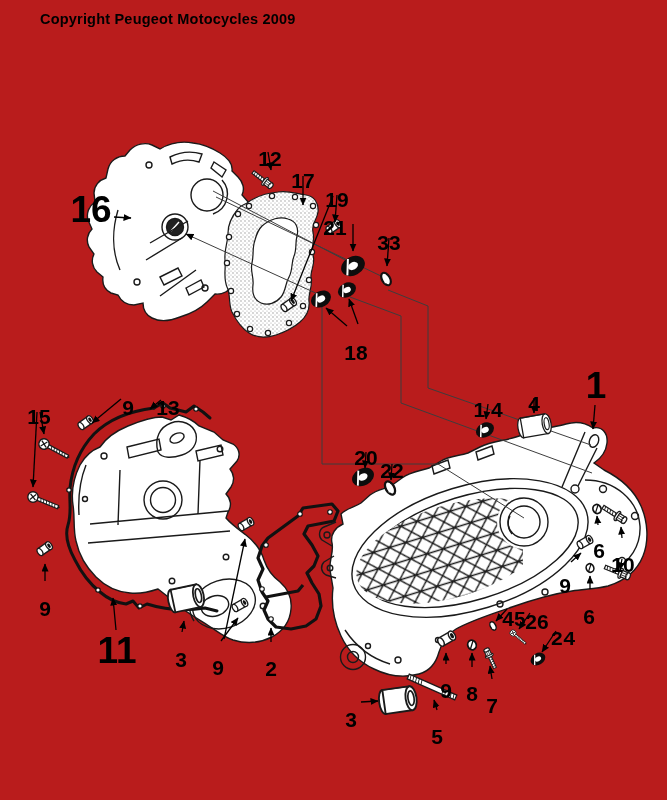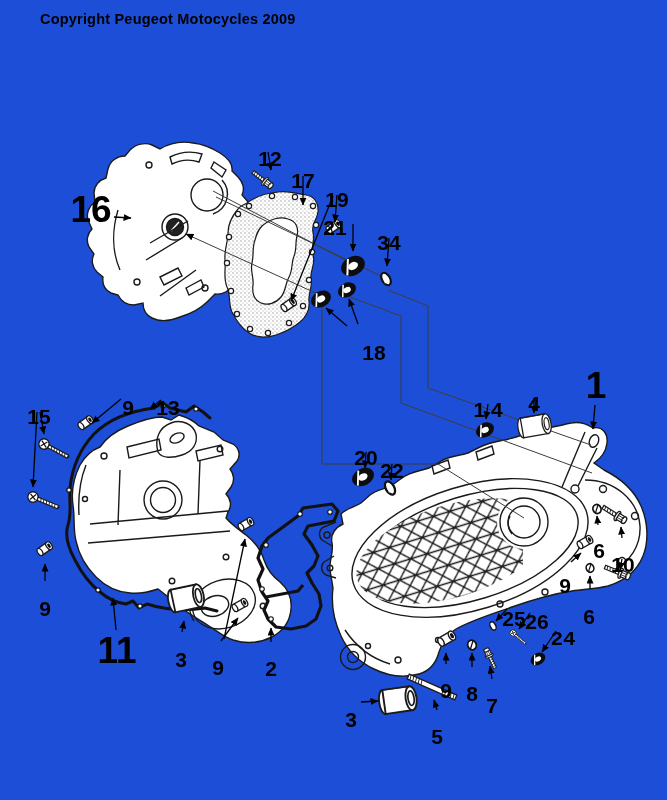--- a/index.html
+++ b/index.html
@@ -1,16 +1,16 @@
 <!DOCTYPE html>
 <html><head>
 <meta charset="utf-8">
 <style>
   html,body{margin:0;padding:0;background:#fff;}
-  #stage{position:relative;width:667px;height:800px;background:#1d4ed8;overflow:hidden;
+  #stage{position:relative;width:667px;height:800px;background:#b91c1c;overflow:hidden;
          font-family:"Liberation Sans", sans-serif;}
   #copyright{position:absolute;left:40px;top:11px;font-size:14.5px;font-weight:bold;color:#000;
              letter-spacing:.2px;white-space:nowrap;}
   svg{position:absolute;left:0;top:0;}
   .callout{position:absolute;transform:translate(-50%,-50%);font-weight:bold;color:#000;
            white-space:nowrap;line-height:1;}
   .callout.md{font-size:21px;margin-top:16px;}
   .callout.xl{font-size:37px;}
 </style>
 </head>
@@ -297,36 +297,36 @@
       <line x1="590" y1="589" x2="590" y2="576" marker-end="url(#arr)"></line>
     </g>
   </svg>
 
   <div>
       <div class="callout xl" style="left: 91px; top: 209px;">16</div>
       <div class="callout md" style="left: 270px; top: 142px;">12</div>
       <div class="callout md" style="left: 303px; top: 164px;">17</div>
       <div class="callout md" style="left: 337px; top: 183px;">19</div>
       <div class="callout md" style="left: 335px; top: 211px;">21</div>
-      <div class="callout md" style="left: 389px; top: 226px;">34</div>
-      <div class="callout md" style="left: 374px; top: 336px; text-align: center;">18</div>
+      <div class="callout md" style="left: 389px; top: 226px;">33</div>
+      <div class="callout md" style="left: 356px; top: 336px; text-align: center;">18</div>
       <div class="callout md" style="left: 39px; top: 400px;">15</div>
       <div class="callout md" style="left: 128px; top: 391px;">9</div>
       <div class="callout md" style="left: 168px; top: 391px;">13</div>
       <div class="callout md" style="left: 45px; top: 592px;">9</div>
       <div class="callout xl" style="left: 117px; top: 650px;">11</div>
       <div class="callout md" style="left: 181px; top: 643px;">3</div>
       <div class="callout md" style="left: 218px; top: 651px;">9</div>
       <div class="callout md" style="left: 271px; top: 652px;">2</div>
       <div class="callout md" style="left: 351px; top: 703px;">3</div>
       <div class="callout md" style="left: 437px; top: 720px;">5</div>
       <div class="callout md" style="left: 446px; top: 674px;">9</div>
       <div class="callout md" style="left: 472px; top: 677px;">8</div>
       <div class="callout md" style="left: 492px; top: 689px;">7</div>
-      <div class="callout md" style="left: 514px; top: 602px;">25</div>
+      <div class="callout md" style="left: 514px; top: 602px;">45</div>
       <div class="callout md" style="left: 537px; top: 605px;">26</div>
       <div class="callout md" style="left: 563px; top: 623px; font-family: Liberation Mono, monospace;">24</div>
       <div class="callout md" style="left: 366px; top: 441px;">20</div>
       <div class="callout md" style="left: 392px; top: 454px;">22</div>
       <div class="callout md" style="left: 488px; top: 393px;">1 4</div>
       <div class="callout md" style="left: 534px; top: 387px;">4</div>
       <div class="callout xl" style="left: 596px; top: 385px;">1</div>
       <div class="callout md" style="left: 599px; top: 534px;">6</div>
       <div class="callout md" style="left: 623px; top: 548px;">10</div>
       <div class="callout md" style="left: 565px; top: 569px;">9</div>

